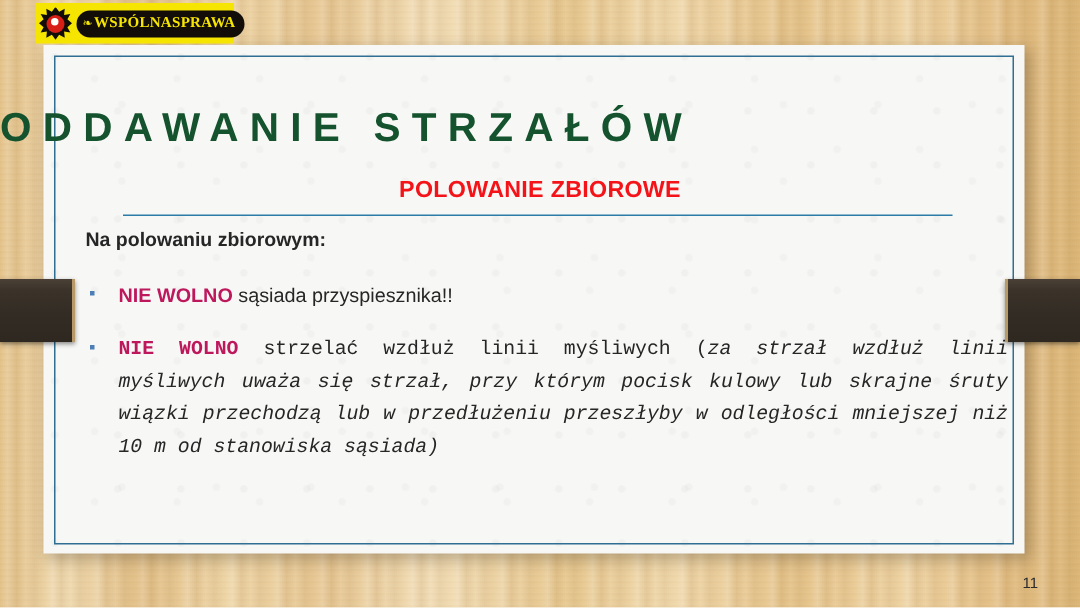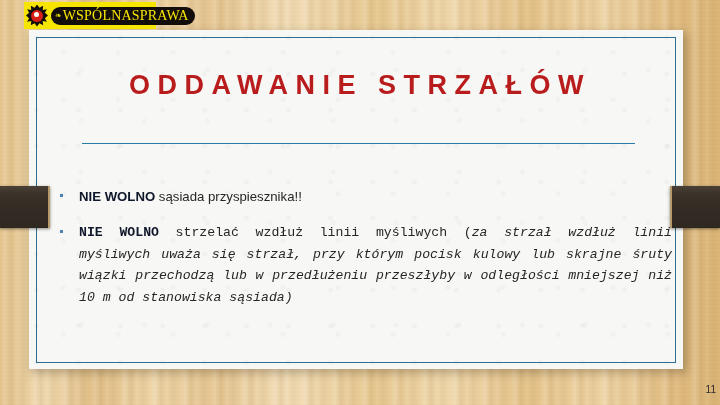--- a/index.html
+++ b/index.html
@@ -126,22 +126,22 @@
   }
   .logo-leaf {
     color: #f6e500;
     font-size: 8px;
     line-height: 1;
     margin-right: 1px;
   }
   .logo-text {
     color: #f6e500;
     font-family: "Liberation Serif", serif;
-    font-weight: normal;
-    font-size: 14px;
+    font-weight: bold;
+    font-size: 10px;
     letter-spacing: .2px;
     white-space: nowrap;
   }
 
   
   .card-shadow {
     position: absolute;
     left: 31px;
     top: 33px;
     width: 656px;
@@ -184,24 +184,24 @@
   .content {
     position: absolute;
     inset: 0;
     z-index: 3;
   }
   .title {
     position: absolute;
     left: 0;
     right: 0;
     top: 70px;
-    text-align: center;
+    text-align: left;
     font-size: 27px;
     font-weight: bold;
-    color: #b91c1c;
+    color: #14532d;
     letter-spacing: 7.5px;
     white-space: nowrap;
   }
   .subtitle {
     position: absolute;
     left: 0;
     right: 0;
     top: 118px;
     text-align: center;
     font-size: 15.5px;
@@ -241,27 +241,27 @@
   }
   .bullet.justified { text-align: justify; font-family: Liberation Mono, monospace; }
   .bullet .dot {
     position: absolute;
     left: 3px;
     top: 8px;
     width: 3px;
     height: 3px;
     background: #4d7fb5;
   }
-  .red { color: #0f172a; font-weight: bold; }
+  .red { color: #be185d; font-weight: bold; }
   .ital { font-style: italic; }
 
   
   .slide-number {
     position: absolute;
-    right: 4px;
+    right: 28px;
     bottom: 10px;
     font-size: 10px;
     color: #2b2b2b;
     z-index: 7;
   }
 </style>
 </head>
 <body>
 
 <div id="slide">
@@ -272,22 +272,24 @@
   <div class="card-shadow"></div>
 
   <div class="card">
     <div class="card-texture"></div>
     <div class="card-inner-border"></div>
   </div>
 
   <div class="content">
 
     <div class="title">ODDAWANIE STRZAŁÓW</div>
+    <div class="subtitle">POLOWANIE ZBIOROWE</div>
     <div class="rule"></div>
 
+    <div class="lead">Na polowaniu zbiorowym:</div>
 
     <div class="bullet-list">
 
       <div class="bullet">
         <span class="dot"></span>
         <span class="red">NIE WOLNO</span><span> sąsiada przyspiesznika!!</span>
       </div>
 
       <div class="bullet justified">
         <span class="dot"></span>

